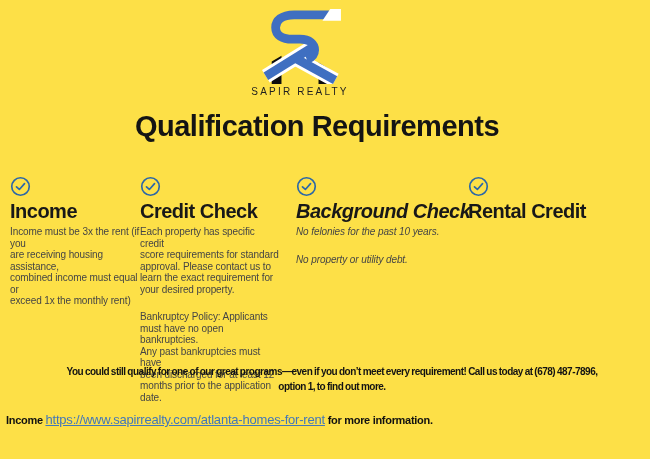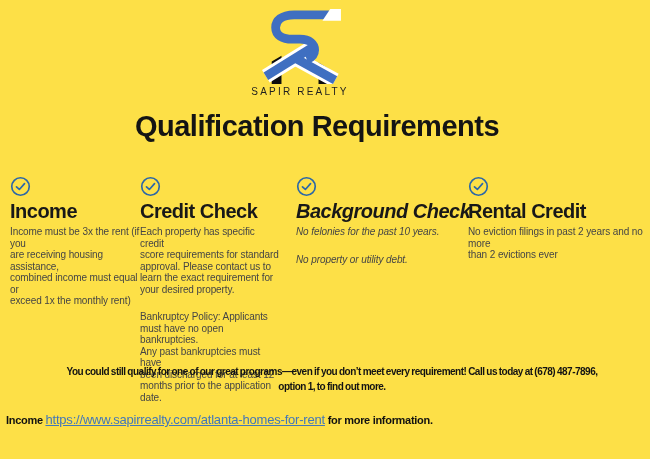--- a/index.html
+++ b/index.html
@@ -120,22 +120,20 @@
     <p>No felonies for the past 10 years.</p>
     <p>No property or utility debt.</p>
   </div>
 
   <div class="col col-4">
     <svg class="check" viewBox="0 0 24 24">
       <circle cx="12" cy="12" r="10" fill="none" stroke="#2b67a8" stroke-width="1.9"></circle>
       <path d="M7.4 12.4 L10.7 15.4 L16.6 8.7" fill="none" stroke="#2b67a8" stroke-width="1.9" stroke-linecap="round" stroke-linejoin="round"></path>
     </svg>
     <h2>Rental Credit</h2>
-    <p>No eviction filings in past 2 years and no more
-than 2 evictions ever</p>
   </div>
 
   <div class="cta">You could still qualify for one of our great programs—even if you don’t meet every requirement! Call us today at (678) 487-7896,
 option 1, to find out more.</div>
 
   <div class="footer"><span>Income </span><a>https://www.sapirrealty.com/atlanta-homes-for-rent</a><span> for more information.</span></div>
 
 </div>
 
 </body></html>

